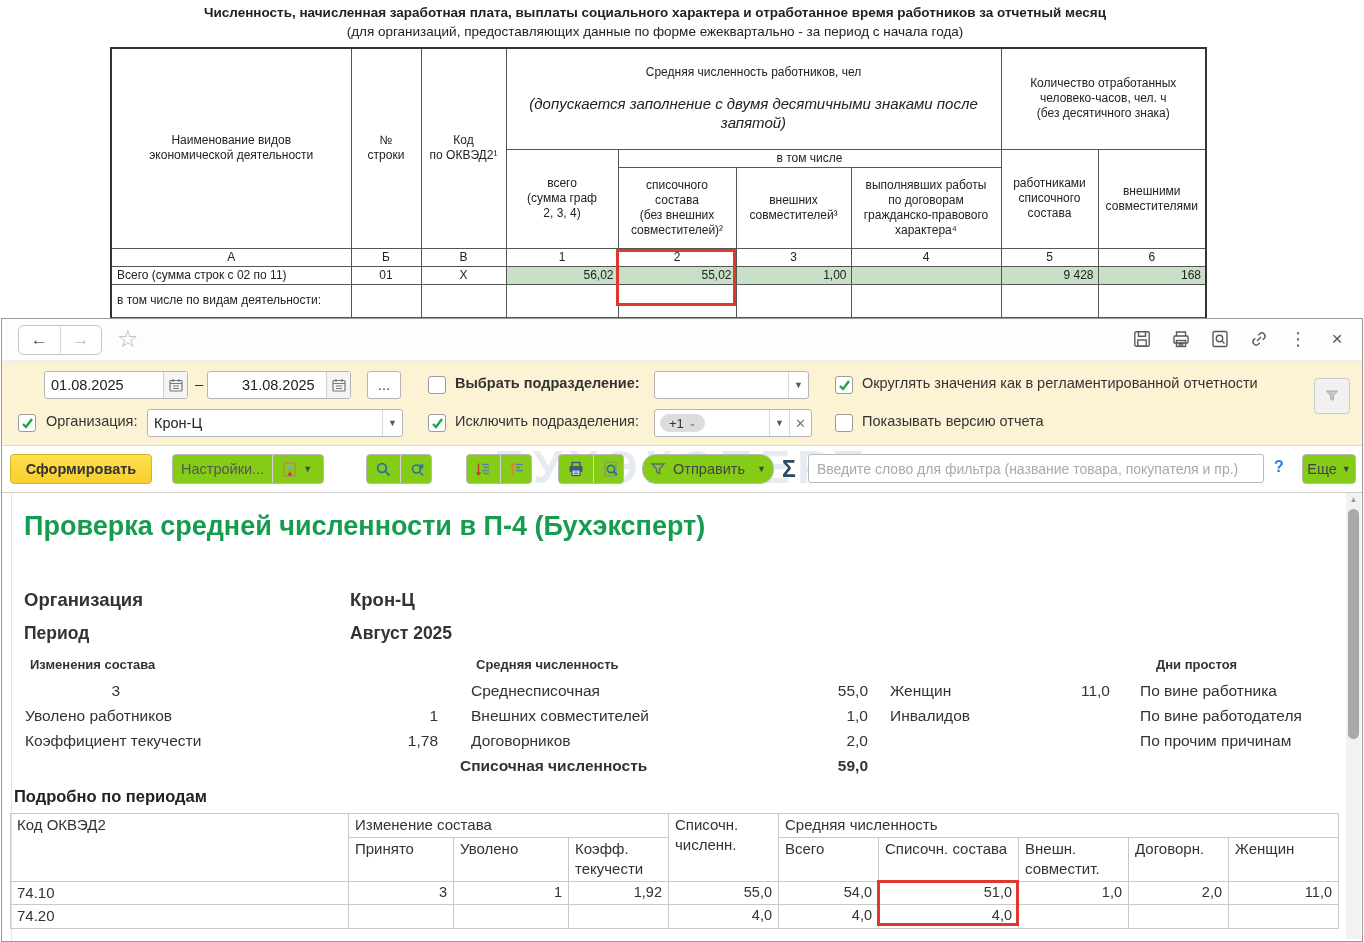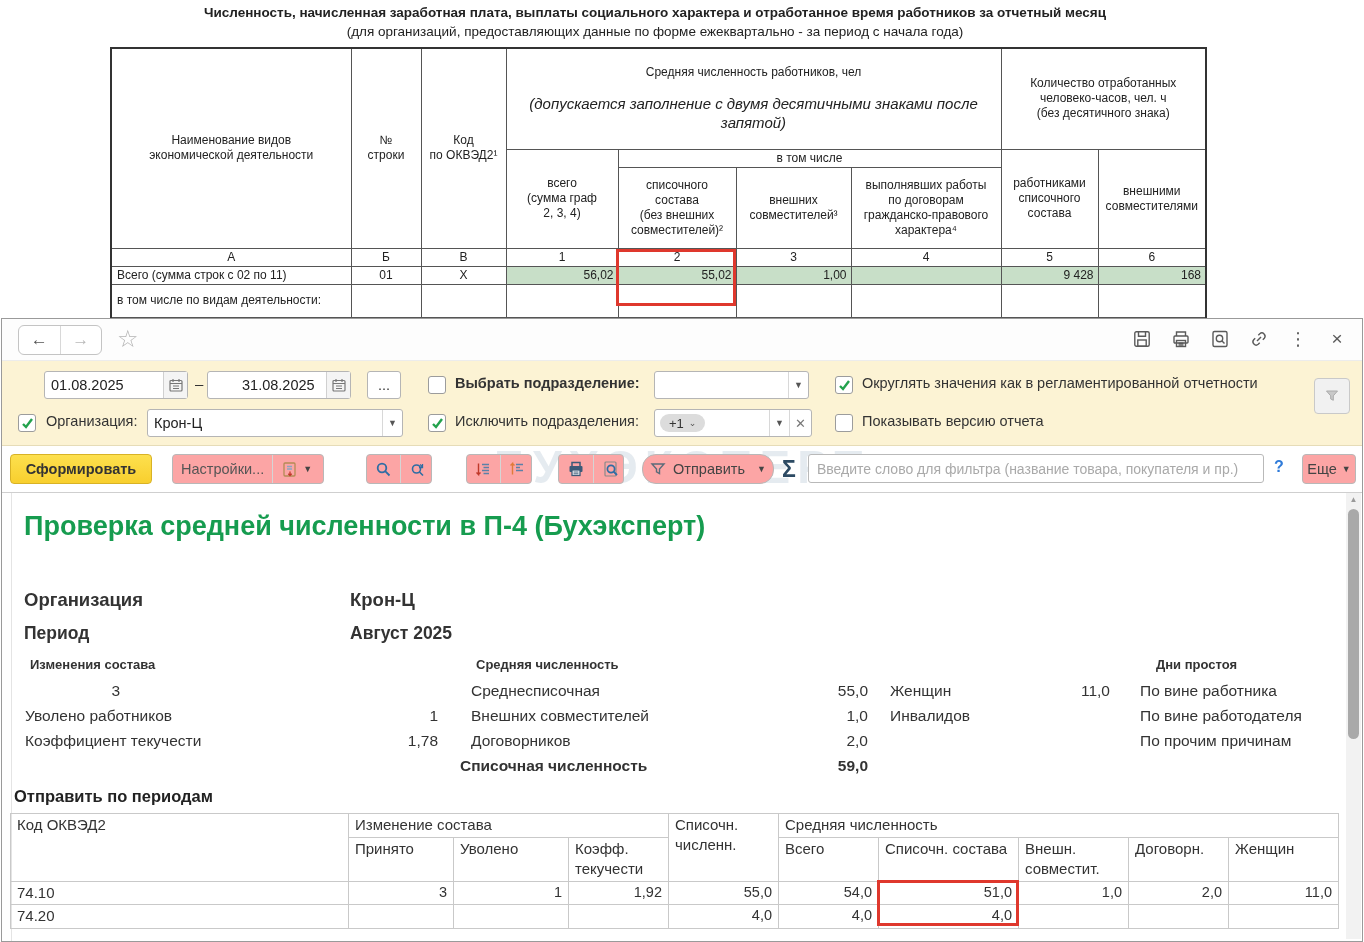--- a/index.html
+++ b/index.html
@@ -52,21 +52,21 @@
   .dash { position:absolute; font-size:15px; color:#333; top:4px; }
   .btn { position:absolute; height:28px; background:#fff; border:1px solid #b5b5b5; border-radius:3px; font-size:14.5px; color:#333; display:flex; align-items:center; justify-content:center; }
   .cb { position:absolute; width:18px; height:18px; top:5px; background:#fff; border:1px solid #9c9c9c; border-radius:3px; display:flex; align-items:center; justify-content:center; }
   .cb svg { display:none; }
   .cb.checked svg { display:block; }
   .funnel-btn { position:absolute; right:12px; top:-31px; width:36px; height:36px; background:#f1f1f1; border:1px solid #c9c9c9; border-radius:4px; display:flex; align-items:center; justify-content:center; }
   
   .toolbar { position:absolute; left:0; top:127px; width:100%; height:47px; background:#fff; border-bottom:1px solid #cfcfcf; }
   .watermark { position:absolute; left:492px; top:-6px; font-size:46px; font-weight:bold; color:#8ea6bc; opacity:.22; letter-spacing:7px; z-index:0; pointer-events:none; }
   .toolbar > .tbn { z-index:1; }
-  .tbn { position:absolute; top:8px; height:30px; background:#fca5a5; border:1px solid #b8b8b8; border-radius:4px; display:flex; align-items:center; font-size:14.5px; color:#333; }
+  .tbn { position:absolute; top:8px; height:30px; background:#84cc16; border:1px solid #b8b8b8; border-radius:4px; display:flex; align-items:center; font-size:14.5px; color:#333; }
   .tbn .sect { display:flex; align-items:center; justify-content:center; height:100%; padding:0 8px; }
   .tbn .sect + .sect { border-left:1px solid #d5d5d5; }
   .gen { left:8px; width:142px; background:linear-gradient(#fde04e,#f8cf2e); border-color:#d8b226; font-weight:bold; justify-content:center; }
   .caret { font-size:9px; color:#444; margin-left:5px; }
   .sigma { position:absolute; left:780px; top:10px; font-size:23px; font-weight:bold; color:#2c4a63; z-index:1; }
   .flt-input { position:absolute; left:806px; top:8px; width:456px; height:29px; border:1px solid #b9b9b9; border-radius:3px; font:14px "Liberation Sans", sans-serif; padding:0 8px; color:#333; z-index:1; background:#fff; }
   .flt-input::placeholder { color:#a9a9a9; }
   .help { position:absolute; left:1272px; top:12px; color:#2f7bd9; font-weight:bold; font-size:16px; z-index:1; }
   
   .report { position:absolute; left:0; top:174px; width:100%; height:448px; background:#fff; overflow:hidden; }
@@ -465,21 +465,21 @@
           <span class="lb0">По вине работника</span>
         </div>
       <div class="sec-row">
           <span class="lb0">По вине работодателя</span>
         </div>
       <div class="sec-row">
           <span class="lb0">По прочим причинам</span>
         </div>
     </div>
 
-    <div class="dt-title">Отправить по периодам</div>
+    <div class="dt-title">Подробно по периодам</div>
 
     <table class="dt">
       <colgroup>
         <col style="width:338px">
           <col style="width:105px">
           <col style="width:115px">
           <col style="width:100px">
         <col style="width:110px">
           <col style="width:100px">
           <col style="width:140px">

